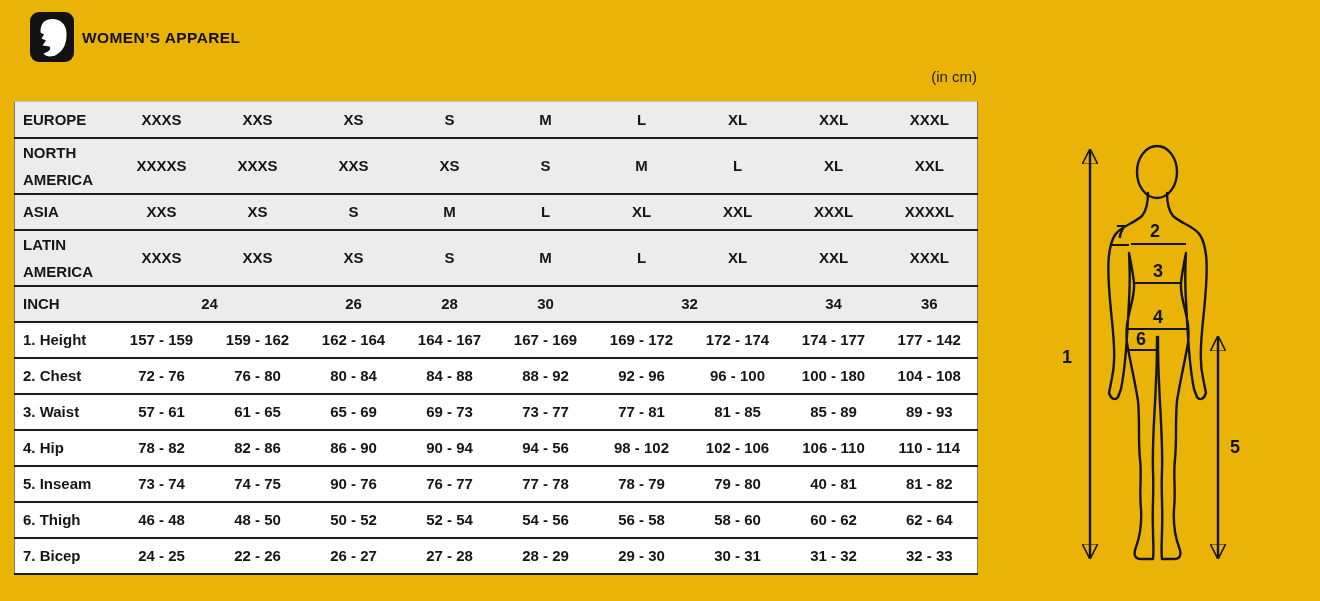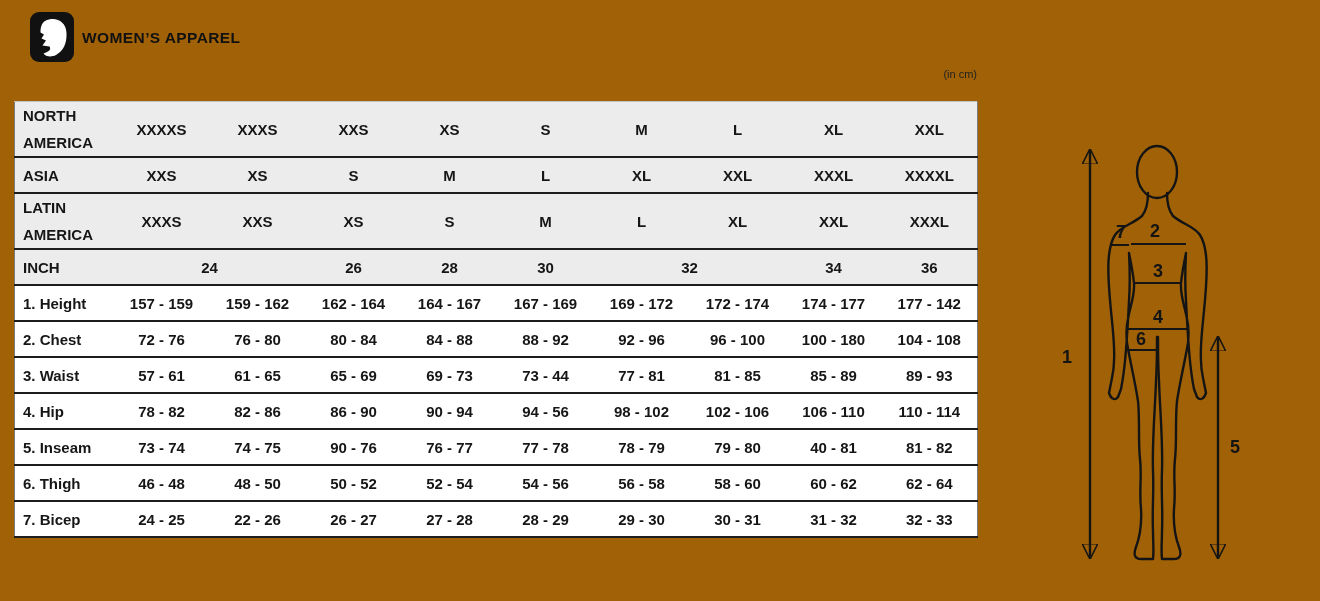--- a/index.html
+++ b/index.html
@@ -1,23 +1,23 @@
 <!DOCTYPE html>
 <html><head>
 <meta charset="utf-8">
 <style>
   html,body{margin:0;padding:0;background:#fff;}
   .page{
-    position:relative;width:1320px;height:601px;background:#a16207;overflow:hidden;
+    position:relative;width:1320px;height:601px;background:#eab308;overflow:hidden;
     font-family:"Liberation Sans", sans-serif;color:#1a1a1a;
   }
   
   .logo{position:absolute;left:30px;top:12px;width:44px;height:50px;}
   .title{position:absolute;left:82px;top:29px;font-size:15.5px;font-weight:700;letter-spacing:.4px;color:#111;}
-  .unit-note{position:absolute;left:14px;top:68px;width:963px;text-align:right;font-size:11px;color:#222;}
+  .unit-note{position:absolute;left:14px;top:68px;width:963px;text-align:right;font-size:15px;color:#222;}
   
   .table-wrap{position:absolute;left:14px;top:101px;width:963px;}
   table.st{border-collapse:collapse;table-layout:fixed;width:963px;
     border-left:1px solid #7a7a7a;border-right:1px solid #7a7a7a;border-top:1px solid #c2c2c2;}
   table.st td{font-size:15px;font-weight:700;text-align:center;vertical-align:middle;
     padding:0;border-bottom:2px solid #1d1d1d;color:#161616;}
   table.st tr{height:36px;}
   table.st td.row-label{text-align:left;padding-left:8px;line-height:1.8;}
   tr.region-row td{background:#ececec;}
   tr.measure-row td{background:#ffffff;}
@@ -58,20 +58,32 @@
           <col style="width:96px">
         <col style="width:96px">
           <col style="width:96px">
           <col style="width:96px">
         <col style="width:96px">
           <col style="width:96px">
           <col style="width:96px">
       </colgroup>
       <tbody id="size-table-body">
           <tr class="region-row">
+            <td class="row-label">EUROPE</td>
+            <td>XXXS</td>
+            <td>XXS</td>
+            <td>XS</td>
+            <td>S</td>
+            <td>M</td>
+            <td>L</td>
+            <td>XL</td>
+            <td>XXL</td>
+            <td>XXXL</td>
+          </tr>
+          <tr class="region-row">
             <td class="row-label">NORTH AMERICA</td>
             <td>XXXXS</td>
             <td>XXXS</td>
             <td>XXS</td>
             <td>XS</td>
             <td>S</td>
             <td>M</td>
             <td>L</td>
             <td>XL</td>
             <td>XXL</td>
@@ -133,21 +145,21 @@
             <td>96 - 100</td>
             <td>100 - 180</td>
             <td>104 - 108</td>
           </tr>
           <tr class="measure-row">
             <td class="row-label">3. Waist</td>
             <td>57 - 61</td>
             <td>61 - 65</td>
             <td>65 - 69</td>
             <td>69 - 73</td>
-            <td>73 - 44</td>
+            <td>73 - 77</td>
             <td>77 - 81</td>
             <td>81 - 85</td>
             <td>85 - 89</td>
             <td>89 - 93</td>
           </tr>
           <tr class="measure-row">
             <td class="row-label">4. Hip</td>
             <td>78 - 82</td>
             <td>82 - 86</td>
             <td>86 - 90</td>

